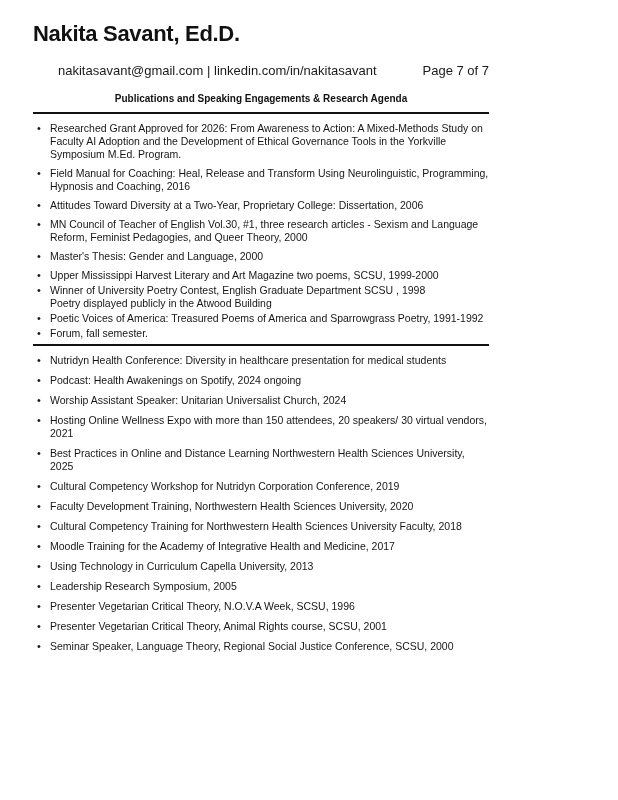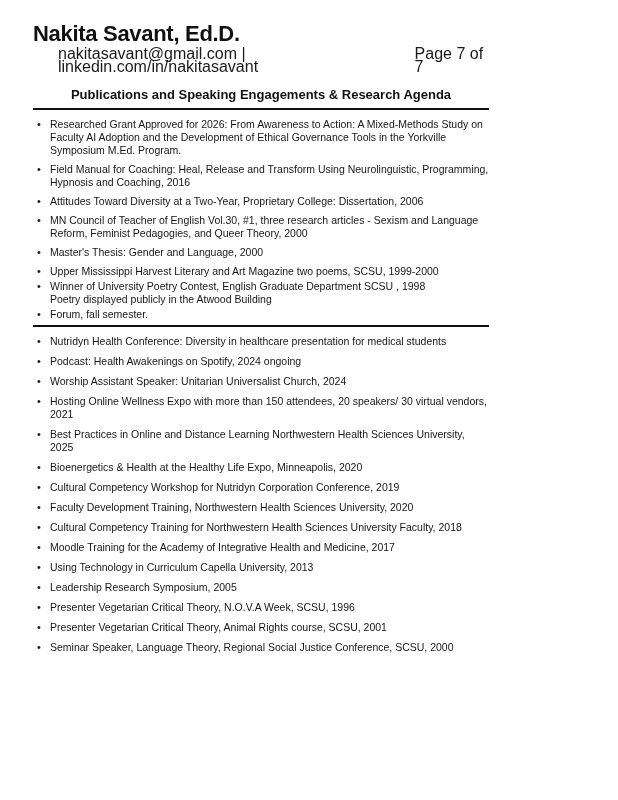--- a/index.html
+++ b/index.html
@@ -21,30 +21,30 @@
     font-size: 22px;
     font-weight: 700;
     letter-spacing: -0.3px;
     line-height: 1.1;
     color: #111;
   }
   .contact-row {
     display: flex;
     justify-content: space-between;
     align-items: baseline;
-    margin-top: 1px;
-    font-size: 16px;
+    margin-top: 18px;
+    font-size: 13px;
     line-height: 13px;
     color: #1a1a1a;
     padding-left: 25px;
   }
   .doc-title {
     margin-top: 14px;
     text-align: center;
-    font-size: 13px;
+    font-size: 10px;
     font-weight: 700;
     line-height: 16px;
     color: #111;
   }
   .rule {
     border: none;
     border-top: 2px solid #111;
     margin-top: 5px;
   }
   .rule.mid { margin-top: 4px; }
@@ -96,32 +96,32 @@
     </li>
     <li>Field Manual for Coaching: Heal, Release and Transform Using Neurolinguistic, Programming, Hypnosis and Coaching, 2016</li>
     <li>Attitudes Toward Diversity at a Two-Year, Proprietary College: Dissertation, 2006</li>
     <li>MN Council of Teacher of English Vol.30, #1, three research articles - Sexism and Language Reform, Feminist Pedagogies, and Queer Theory, 2000</li>
     <li>Master's Thesis: Gender and Language, 2000</li>
     <li class="tight">Upper Mississippi Harvest Literary and Art Magazine two poems, SCSU, 1999-2000</li>
     <li class="tight">
       <div>Winner of University Poetry Contest, English Graduate Department SCSU , 1998</div>
       <div class="subline">Poetry displayed publicly in the Atwood Building</div>
     </li>
+    <li class="tight">Poetic Voices of America: Treasured Poems of America and Sparrowgrass Poetry, 1991-1992</li>
     <li class="tight">Forum, fall semester.</li>
   </ul>
 
   <hr class="rule mid">
 
   <ul class="bullets engagements">
     <li>Nutridyn Health Conference: Diversity in healthcare presentation for medical students</li>
     <li>Podcast: Health Awakenings on Spotify, 2024 ongoing</li>
     <li>Worship Assistant Speaker: Unitarian Universalist Church, 2024</li>
     <li>Hosting Online Wellness Expo with more than 150 attendees, 20 speakers/ 30 virtual vendors, 2021</li>
     <li>Best Practices in Online and Distance Learning Northwestern Health Sciences University, 2025</li>
-    <li>Bioenergetics &amp; Health at the Healthy Life Expo, Minneapolis, 2020</li>
     <li>Cultural Competency Workshop for Nutridyn Corporation Conference, 2019</li>
     <li>Faculty Development Training, Northwestern Health Sciences University, 2020</li>
     <li>Cultural Competency Training for Northwestern Health Sciences University Faculty, 2018</li>
     <li>Moodle Training for the Academy of Integrative Health and Medicine, 2017</li>
     <li>Using Technology in Curriculum Capella University, 2013</li>
     <li>Leadership Research Symposium, 2005</li>
     <li>Presenter Vegetarian Critical Theory, N.O.V.A Week, SCSU, 1996</li>
     <li>Presenter Vegetarian Critical Theory, Animal Rights course, SCSU, 2001</li>
     <li>Seminar Speaker, Language Theory, Regional Social Justice Conference, SCSU, 2000</li>
   </ul>

